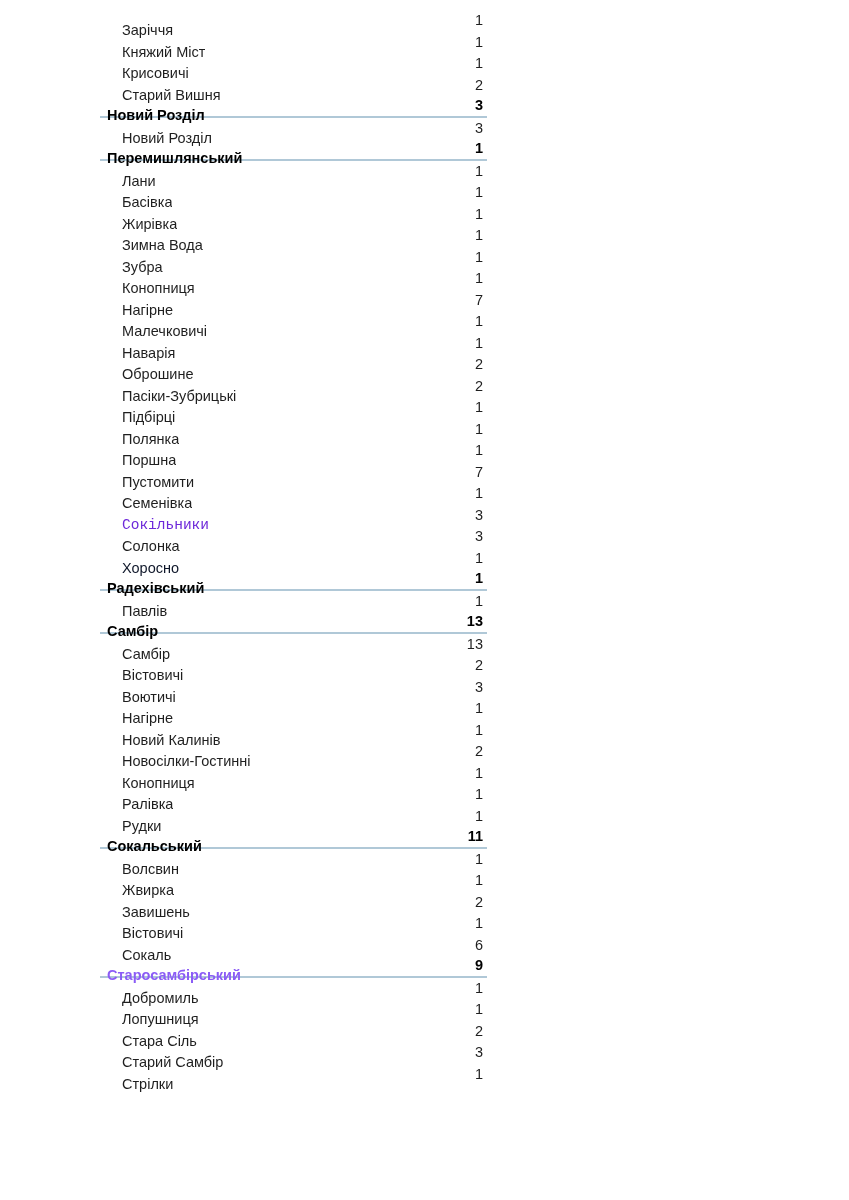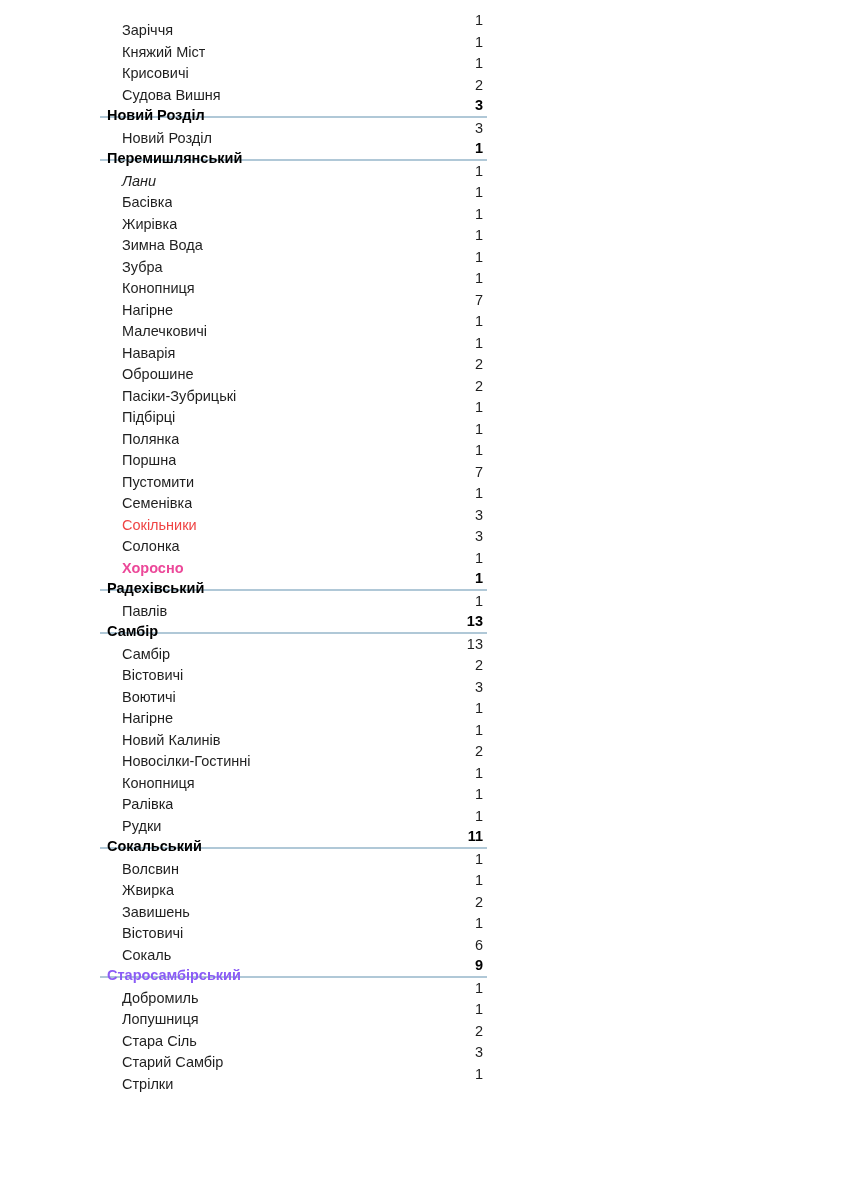--- a/index.html
+++ b/index.html
@@ -65,41 +65,41 @@
     <span class="label" style="color: rgb(31, 31, 31);">Княжий Міст</span>
     <span class="value">1</span>
   </div>
 
   <div class="row settlement">
     <span class="label" style="color: rgb(31, 31, 31);">Крисовичі</span>
     <span class="value">1</span>
   </div>
 
   <div class="row settlement">
-    <span class="label" style="color: rgb(31, 31, 31);">Судова Вишня</span>
+    <span class="label" style="color: rgb(31, 31, 31);">Старий Вишня</span>
     <span class="value">2</span>
   </div>
 
   <div class="row district">
     <span class="label" style="color: rgb(0, 0, 0);">Новий Розділ</span>
     <span class="value">3</span>
   </div>
 
   <div class="row settlement">
     <span class="label" style="color: rgb(31, 31, 31);">Новий Розділ</span>
     <span class="value">3</span>
   </div>
 
   <div class="row district">
     <span class="label" style="color: rgb(0, 0, 0);">Перемишлянський</span>
     <span class="value">1</span>
   </div>
 
   <div class="row settlement">
-    <span class="label" style="color: rgb(31, 31, 31); font-style: italic;">Лани</span>
+    <span class="label" style="color: rgb(31, 31, 31);">Лани</span>
     <span class="value">1</span>
   </div>
 
 
   <div class="row settlement">
     <span class="label" style="color: rgb(31, 31, 31);">Басівка</span>
     <span class="value">1</span>
   </div>
 
   <div class="row settlement">
@@ -166,31 +166,31 @@
     <span class="label" style="color: rgb(31, 31, 31);">Пустомити</span>
     <span class="value">7</span>
   </div>
 
   <div class="row settlement">
     <span class="label" style="color: rgb(31, 31, 31);">Семенівка</span>
     <span class="value">1</span>
   </div>
 
   <div class="row settlement">
-    <span class="label" style="color: #ef4444;">Сокільники</span>
+    <span class="label" style="color: #6d28d9; font-family: Liberation Mono, monospace;">Сокільники</span>
     <span class="value">3</span>
   </div>
 
   <div class="row settlement">
     <span class="label" style="color: rgb(31, 31, 31);">Солонка</span>
     <span class="value">3</span>
   </div>
 
   <div class="row settlement">
-    <span class="label" style="color: #ec4899; font-weight: bold;">Хоросно</span>
+    <span class="label" style="color: #0f172a;">Хоросно</span>
     <span class="value">1</span>
   </div>
 
   <div class="row district">
     <span class="label" style="color: rgb(0, 0, 0);">Радехівський</span>
     <span class="value">1</span>
   </div>
 
   <div class="row settlement">
     <span class="label" style="color: rgb(31, 31, 31); text-align: right;">Павлів</span>

